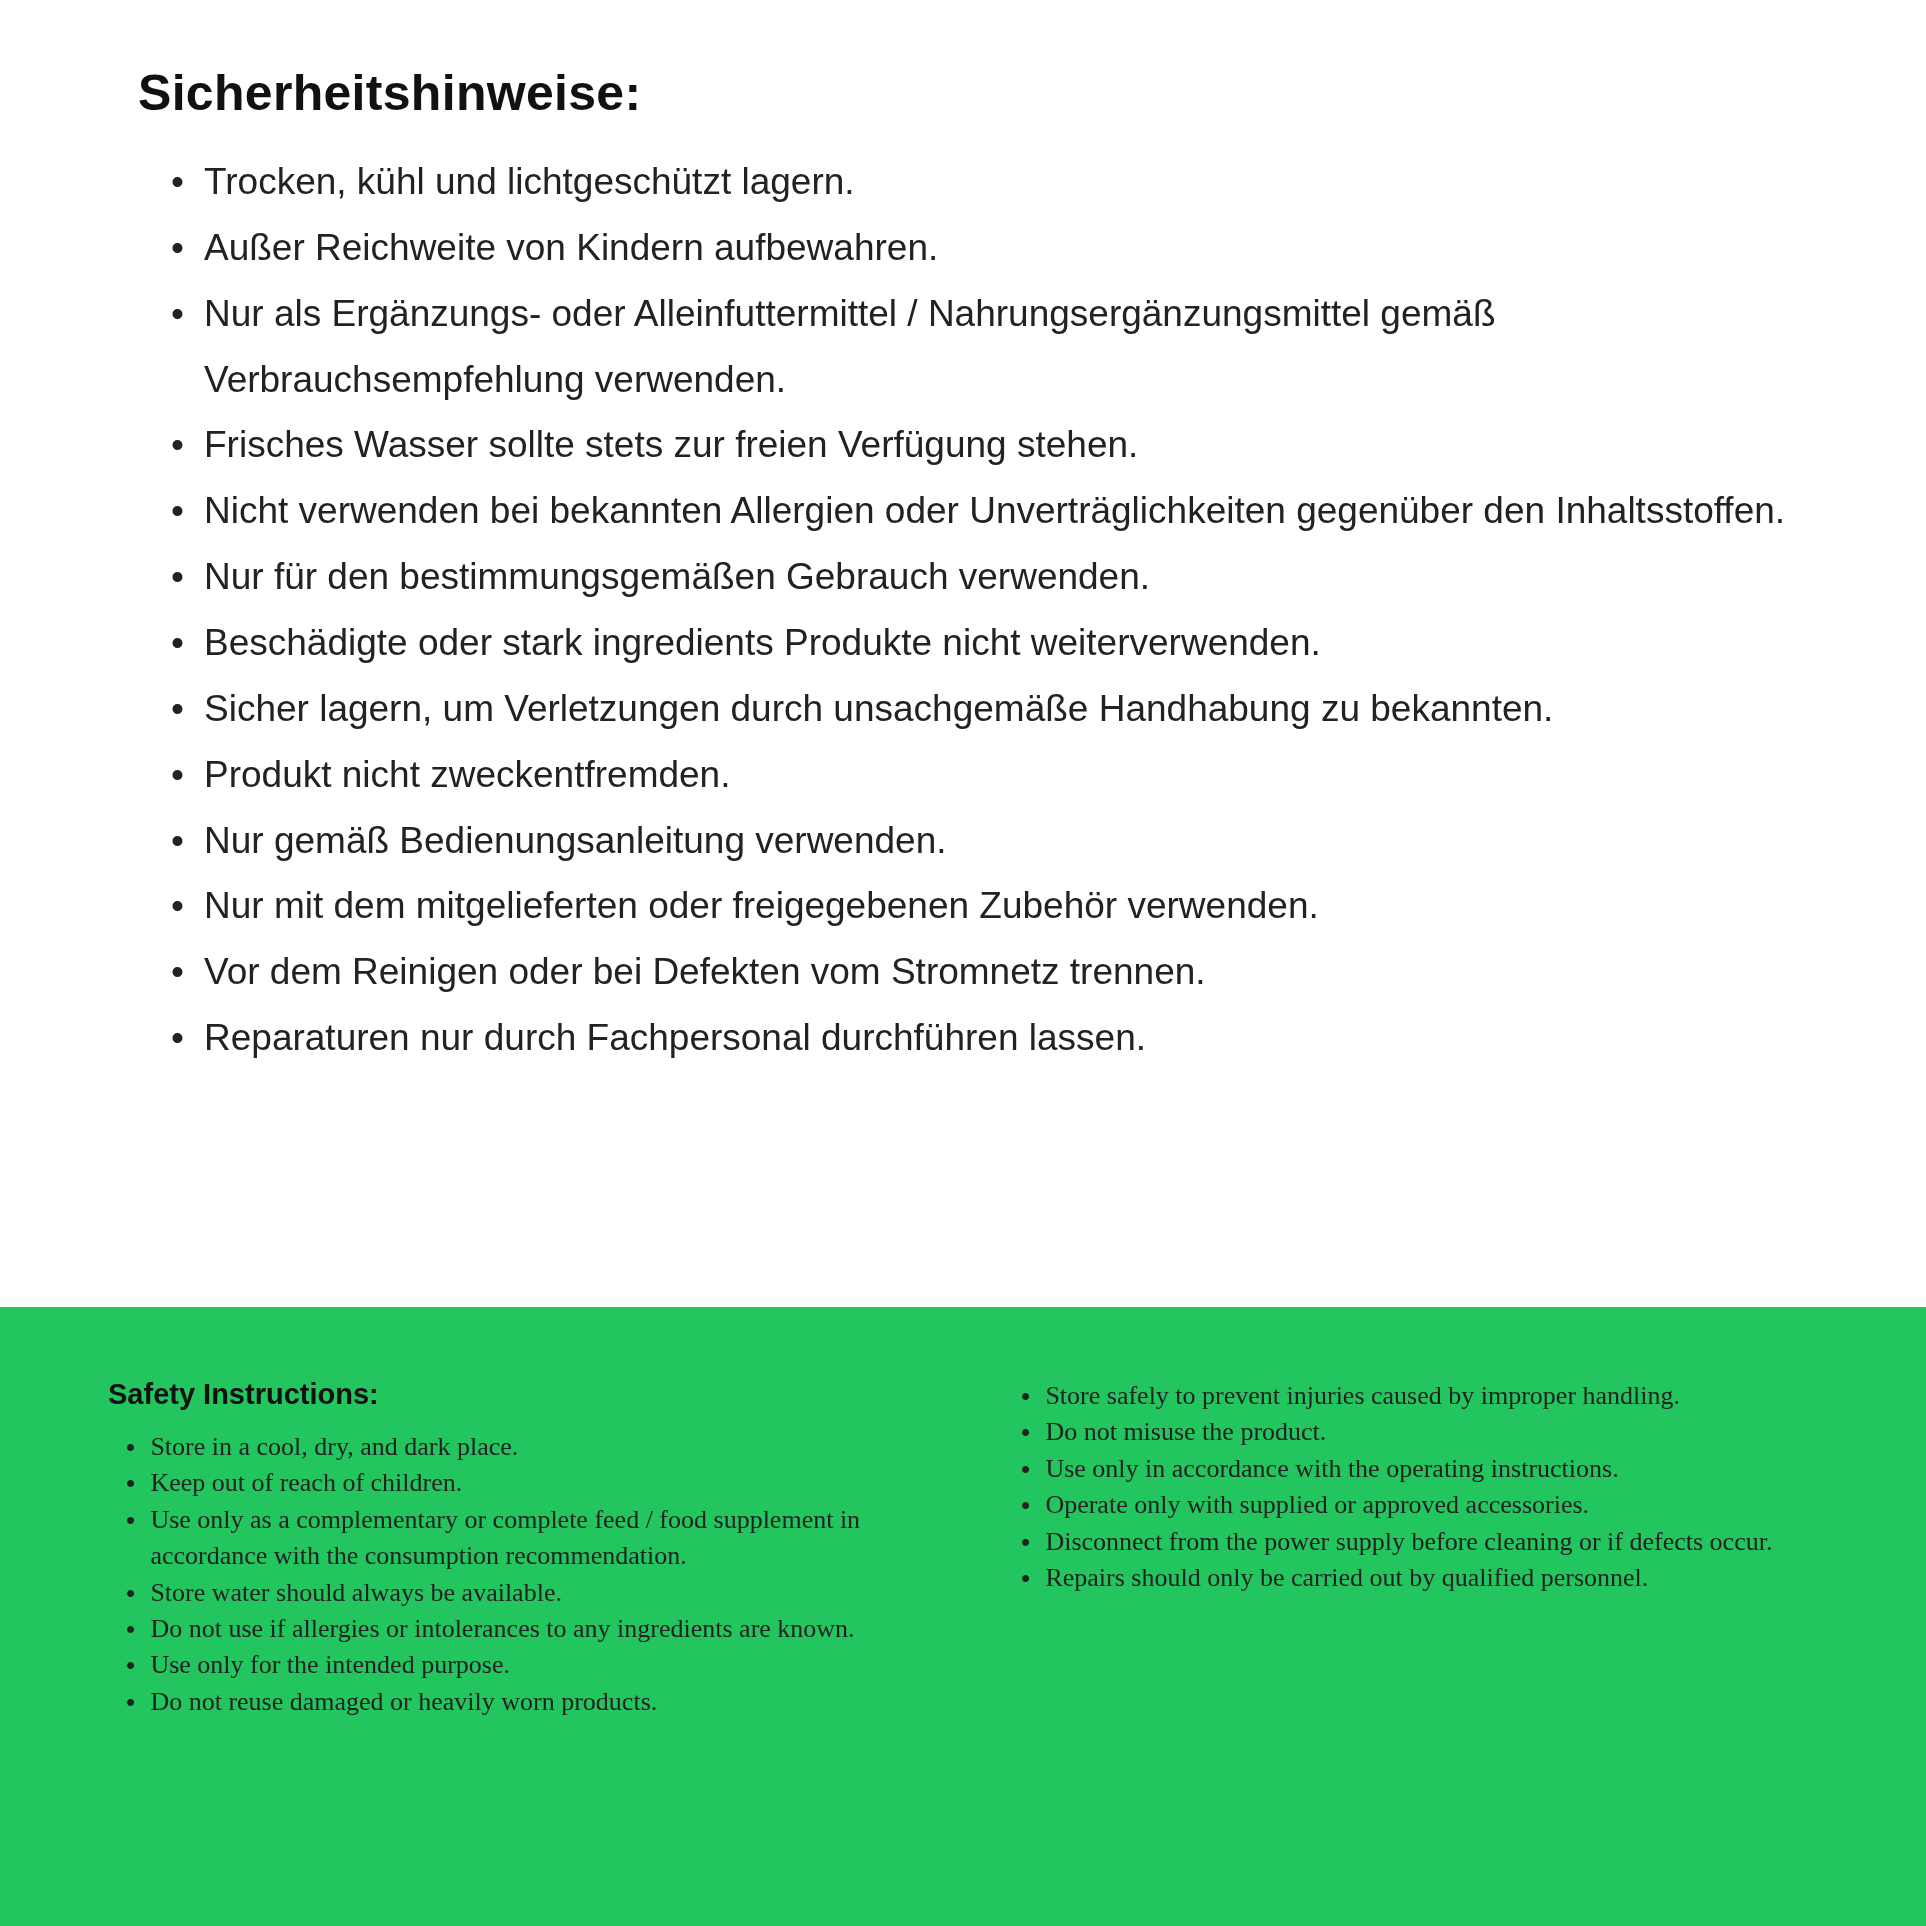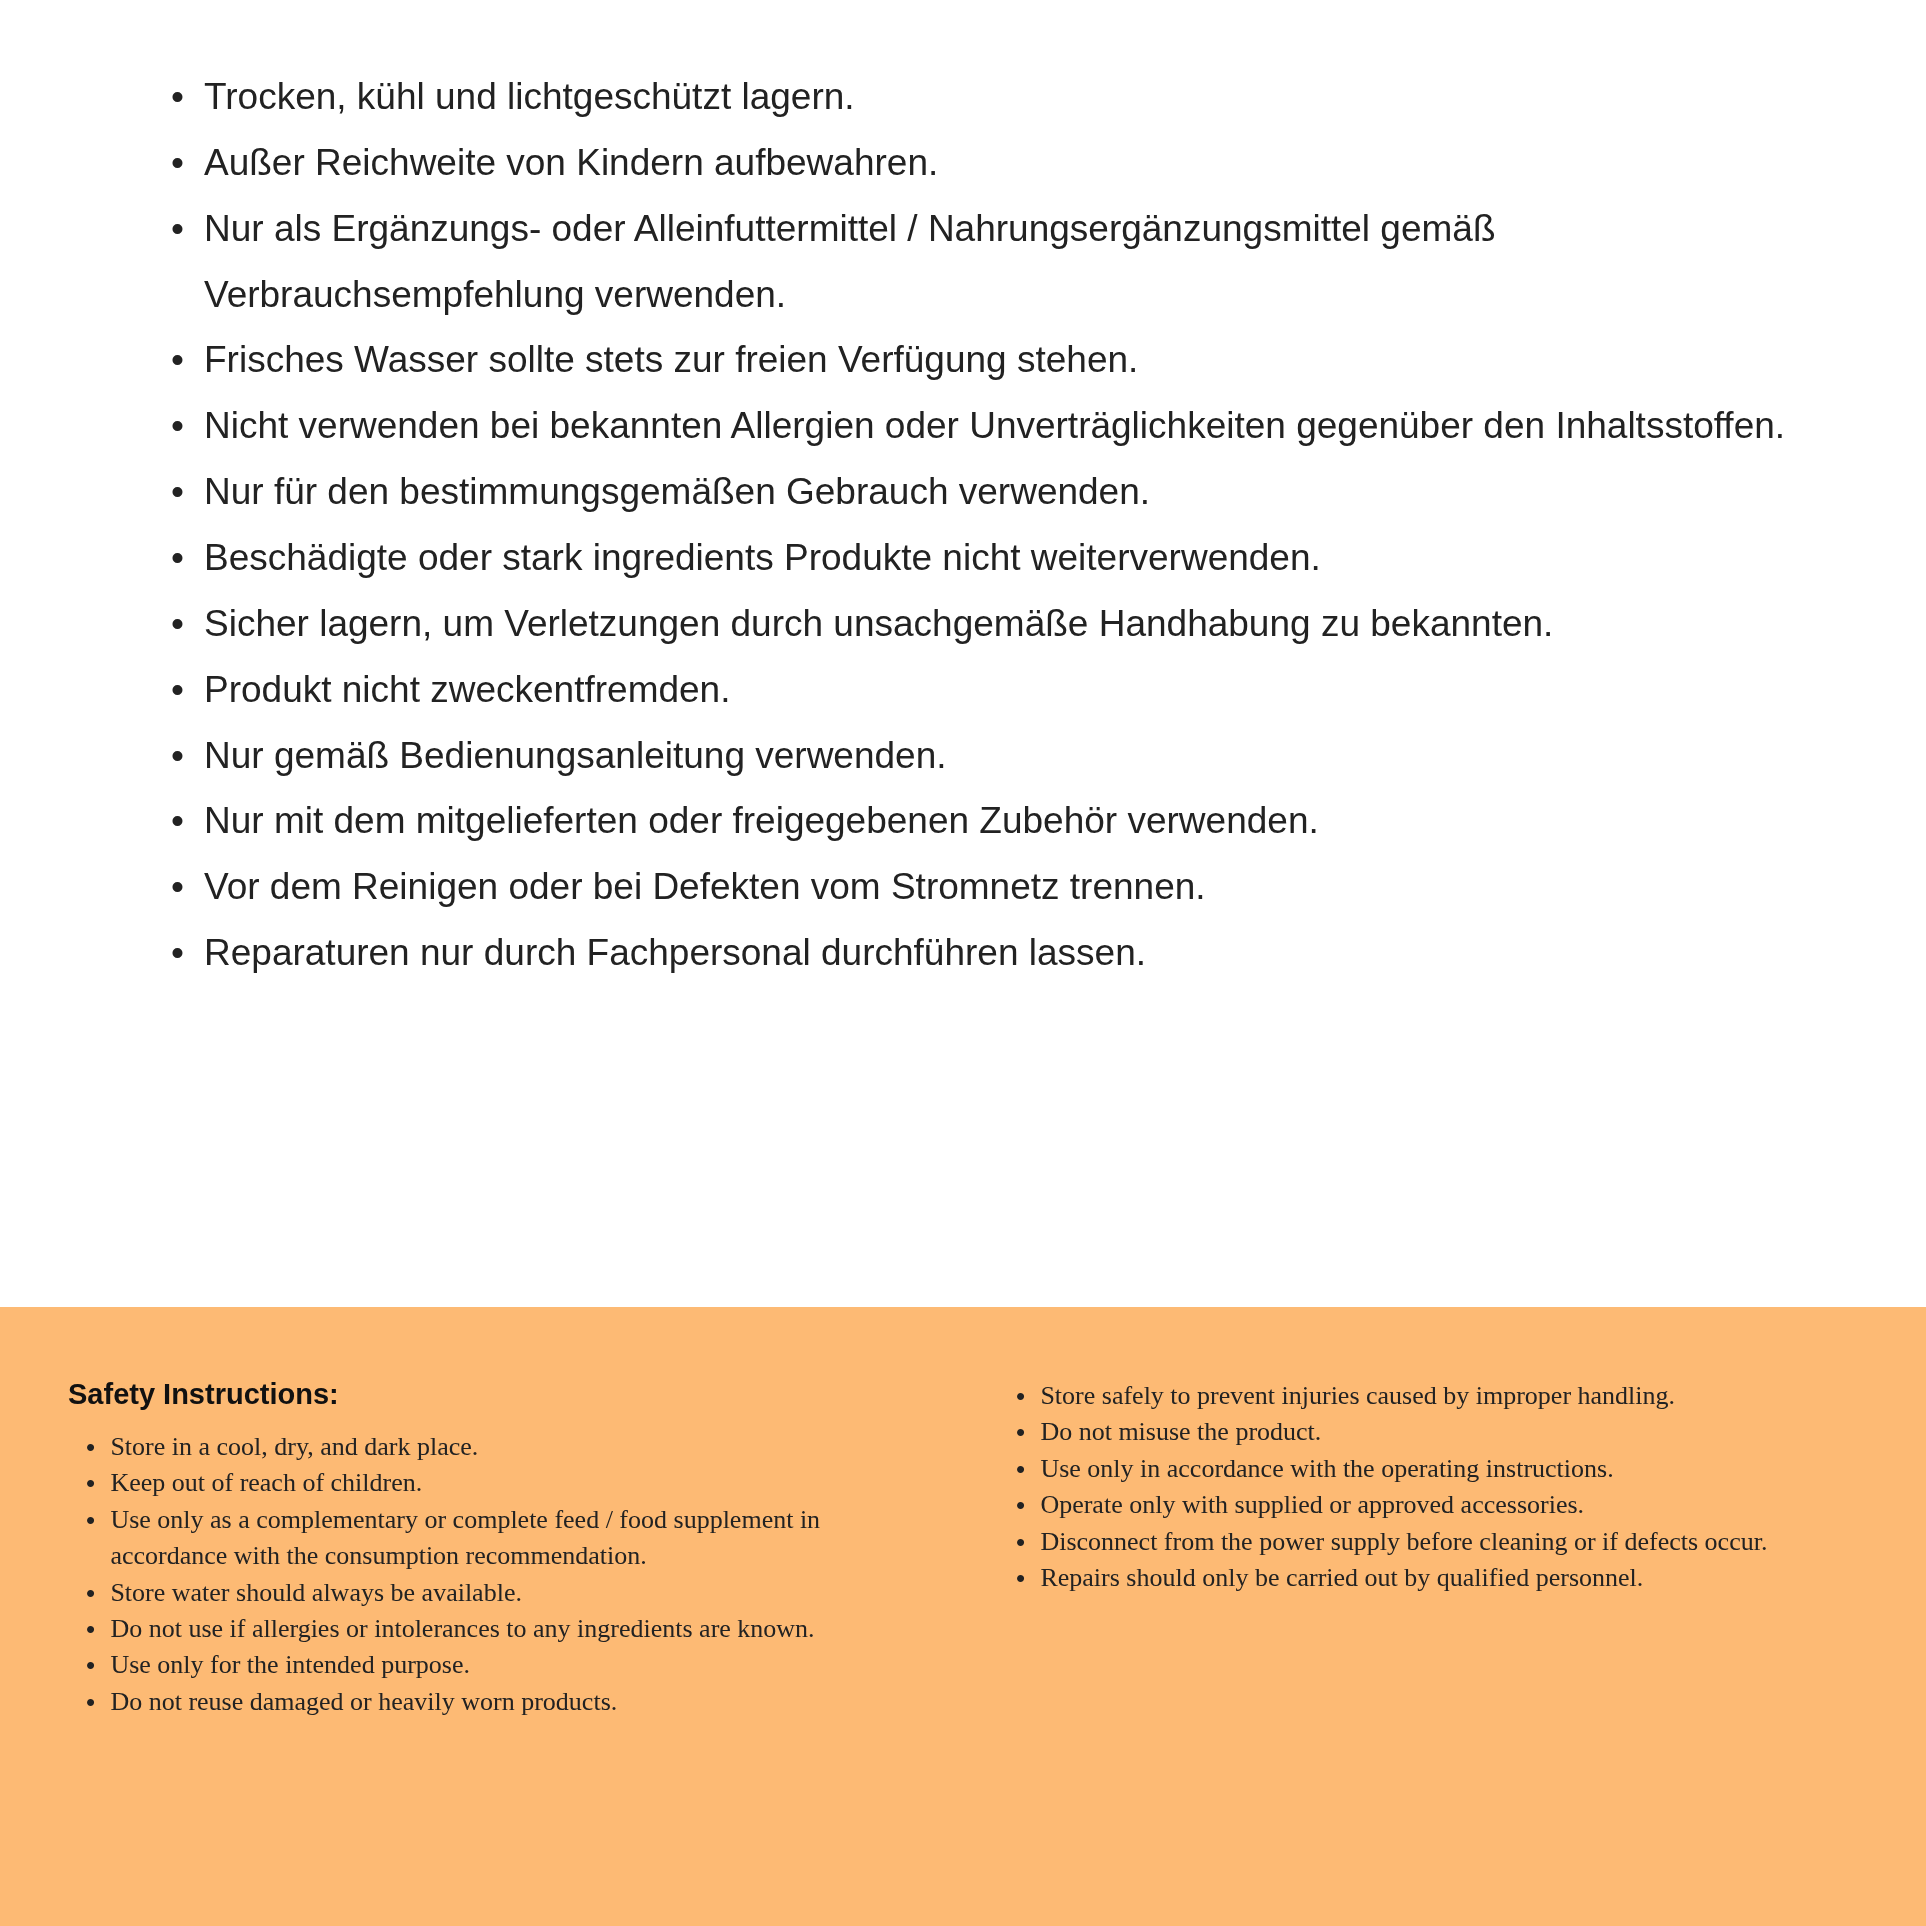--- a/index.html
+++ b/index.html
@@ -45,24 +45,24 @@
     flex: 0 0 33px;
     text-align: left;
   }
   .german-list .item-text {
     flex: 1 1 auto;
   }
 
   
   .section-english {
     flex: 1 1 auto;
-    background: #fdba74;
-    padding: 71px 103px 39px 68px;
-    display: flex;
-    gap: 101px;
+    background: #22c55e;
+    padding: 71px 103px 39px 108px;
+    display: flex;
+    gap: 66px;
   }
   .col-left  { flex: 0 0 847px; }
   .col-right { flex: 1 1 auto; }
   .english-title {
     font-size: 29px;
     font-weight: 700;
     color: #111111;
     margin-bottom: 18px;
   }
   .english-list {
@@ -84,20 +84,21 @@
     flex: 1 1 auto;
     font-family: Liberation Serif, serif;
   }
 </style>
 </head>
 <body>
 
 <div class="page">
 
   <section class="section-german">
+    <h1 class="german-title">Sicherheitshinweise:</h1>
     <ul class="german-list">
         <li>
           <span class="marker">•</span>
           <span class="item-text">Trocken, kühl und lichtgeschützt lagern.</span>
         </li>
         <li>
           <span class="marker">•</span>
           <span class="item-text">Außer Reichweite von Kindern aufbewahren.</span>
         </li>
         <li>

